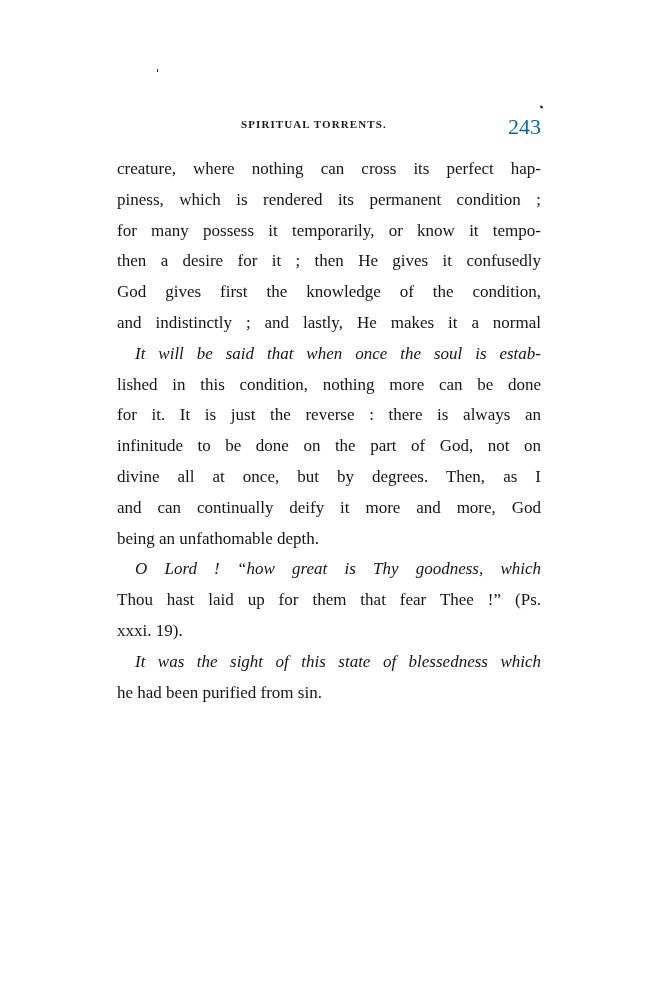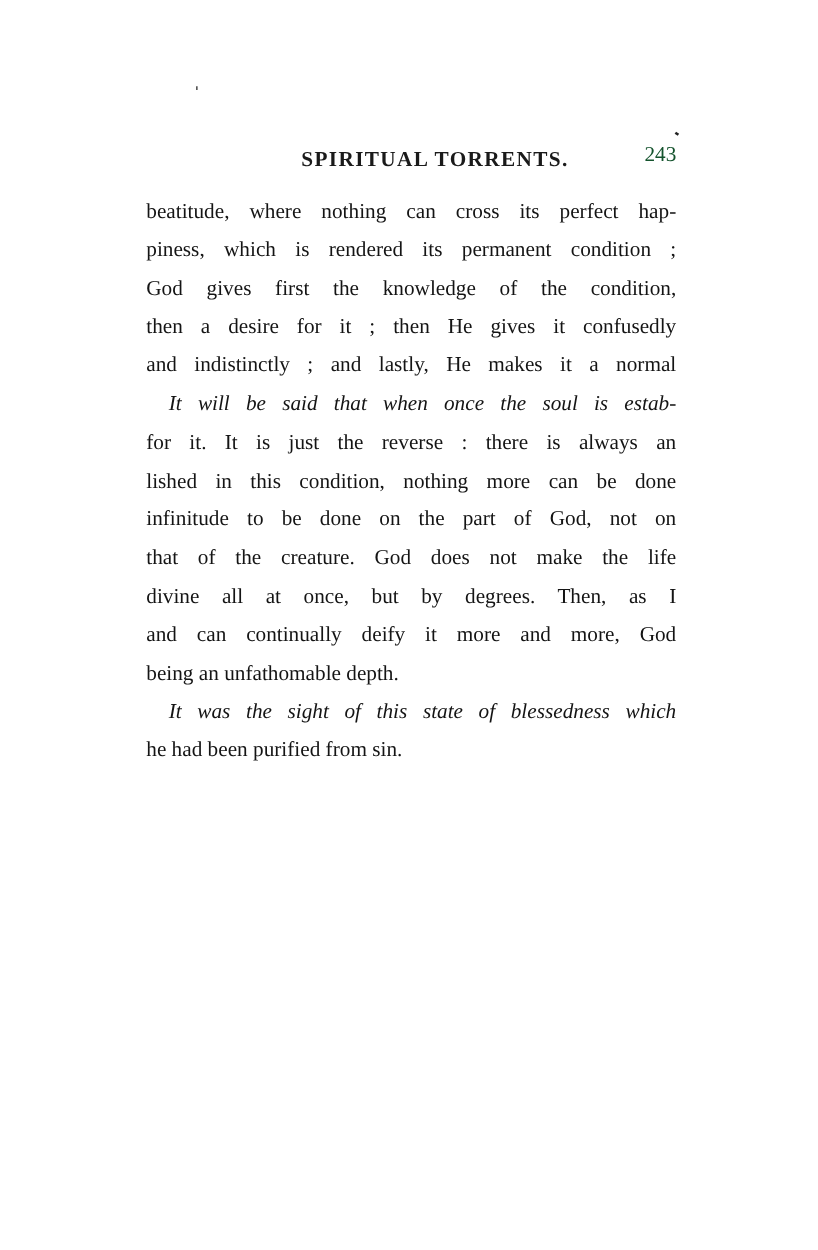--- a/index.html
+++ b/index.html
@@ -23,31 +23,31 @@
       position: absolute;
       top: 114px;
       left: 117px;
       width: 424px;
       height: 22px;
     }
     .running-title {
       position: absolute;
       left: 124px;
       top: 4px;
-      font-size: 17px;
+      font-size: 11px;
       letter-spacing: 1.1px;
       font-weight: bold;
       color: #1a1a1a;
     }
     .page-number {
       position: absolute;
       right: 0px;
       top: 0px;
-      font-size: 17px;
-      color: #14532d;
+      font-size: 22px;
+      color: #0369a1;
     }
     .text-block {
       position: absolute;
       top: 154px;
       left: 117px;
       width: 424px;
     }
     .line {
       height: 30.8px;
       line-height: 30.8px;
@@ -71,36 +71,41 @@
 <div class="speck" style="left:540px;top:106px;width:3px;height:2px;transform:rotate(35deg);"></div>
 
 <div class="running-head">
   <span class="running-title">SPIRITUAL TORRENTS.</span>
   <span class="page-number">243</span>
 </div>
 
 <div class="text-block">
 
   <div class="paragraph">
-    <div class="line">beatitude, where nothing can cross its perfect hap-</div>
+    <div class="line">creature, where nothing can cross its perfect hap-</div>
     <div class="line">piness, which is rendered its permanent condition ;</div>
+    <div class="line">for many possess it temporarily, or know it tempo-</div>
+    <div class="line">then a desire for it ; then He gives it confusedly</div>
     <div class="line">God gives first the knowledge of the condition,</div>
-    <div class="line">then a desire for it ; then He gives it confusedly</div>
     <div class="line">and indistinctly ; and lastly, He makes it a normal</div>
   </div>
 
   <div class="paragraph">
     <div class="line indent">It will be said that when once the soul is estab-</div>
+    <div class="line">lished in this condition, nothing more can be done</div>
     <div class="line">for it.   It is just the reverse : there is always an</div>
-    <div class="line">lished in this condition, nothing more can be done</div>
     <div class="line">infinitude to be done on the part of God, not on</div>
-    <div class="line">that of the creature.   God does not make the life</div>
     <div class="line">divine all at once, but by degrees.   Then, as I</div>
     <div class="line">and can continually deify it more and more, God</div>
     <div class="line last">being an unfathomable depth.</div>
   </div>
 
+  <div class="paragraph">
+    <div class="line indent">O Lord ! “how great is Thy goodness, which</div>
+    <div class="line">Thou hast laid up for them that fear Thee !” (Ps.</div>
+    <div class="line last">xxxi. 19).</div>
+  </div>
 
   <div class="paragraph">
     <div class="line indent">It was the sight of this state of blessedness which</div>
     <div class="line last">he had been purified from sin.</div>
   </div>
 </div>
 
 </body></html>

